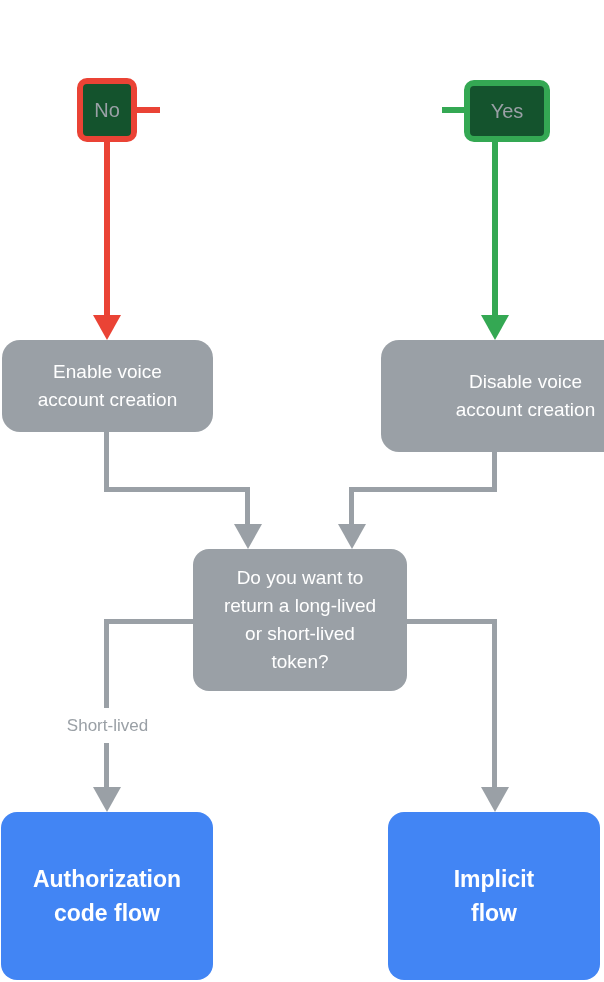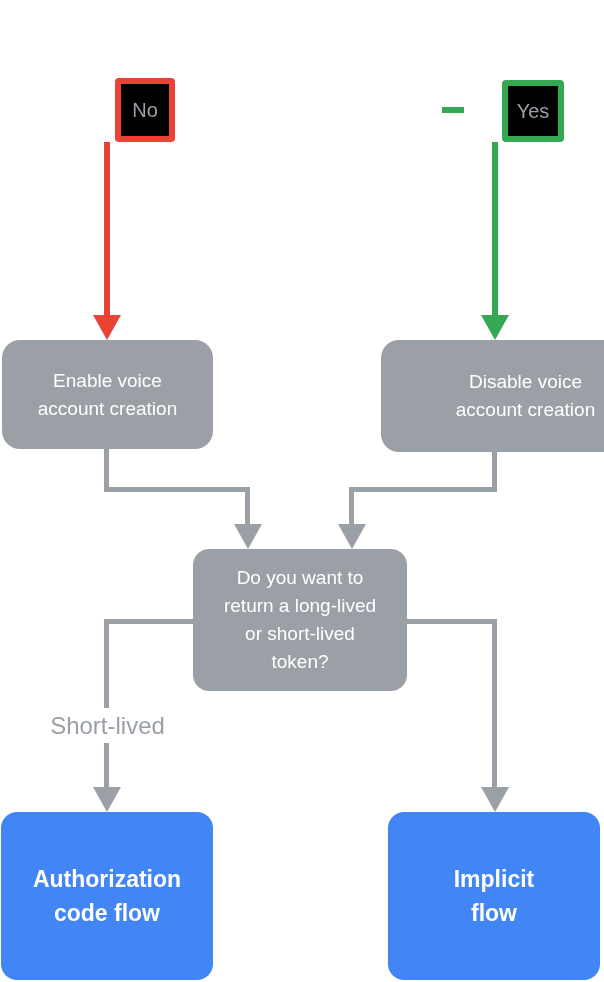--- a/index.html
+++ b/index.html
@@ -30,31 +30,30 @@
   .blue-node {
     background: #4285F4;
     color: #ffffff;
     font-size: 23px;
     line-height: 34px;
     font-weight: bold;
     border-radius: 16px;
   }
   .badge {
     position: absolute;
-    background: #000000;
-    border-radius: 4px;
+    background: #14532d;
+    border-radius: 10px;
     display: flex;
     align-items: center;
     justify-content: center;
     color: #9AA0A6;
     font-size: 20px;
     font-weight: 500;
     box-sizing: border-box;
     z-index: 2;
-    margin-left: 38px;
   }
   .badge-no  { border: 6px solid #EA4335; }
   .badge-yes { border: 6px solid #34A853; }
   .line { position: absolute; z-index: 0; }
   .red-line   { background: #EA4335; }
   .green-line { background: #34A853; }
   .gray-line  { background: #9AA0A6; }
   .arrowhead {
     position: absolute;
     width: 0; height: 0;
@@ -65,38 +64,38 @@
   .arrowhead-red   { border-top: 25px solid #EA4335; }
   .arrowhead-green { border-top: 25px solid #34A853; }
   .arrowhead-gray  { border-top: 25px solid #9AA0A6; }
   .tag {
     position: absolute;
     background: #ffffff;
     display: flex;
     align-items: center;
     justify-content: center;
     color: #9AA0A6;
-    font-size: 24px;
+    font-size: 17px;
     font-weight: 500;
     z-index: 2;
   }
 
   
   #top-question   { left:160px; top:3px;   width:282px; height:216px; border-radius:24px; }
   #no-badge       { left:77px;  top:78px;  width:60px;  height:64px; }
-  #yes-badge      { left:464px; top:80px;  width:62px;  height:62px; }
+  #yes-badge      { left:464px; top:80px;  width:86px;  height:62px; }
 
   #red-h          { left:137px; top:107px; width:23px;  height:6px; }
   #red-v          { left:104px; top:142px; width:6px;   height:173px; }
   #red-arrow      { left:93px;  top:315px; }
   #green-h        { left:442px; top:107px; width:22px;  height:6px; }
   #green-v        { left:492px; top:142px; width:6px;   height:173px; }
   #green-arrow    { left:481px; top:315px; }
 
-  #enable-node    { left:2px;   top:340px; width:211px; height:109px; }
+  #enable-node    { left:2px;   top:340px; width:211px; height:92px; }
   #disable-node   { left:381px; top:340px; width:207px; height:112px;padding-left:41px; }
 
   #c1-v1          { left:104px; top:428px; width:5px;   height:64px; }
   #c1-h           { left:104px; top:487px; width:146px; height:5px; }
   #c1-v2          { left:245px; top:487px; width:5px;   height:37px; }
   #c1-arrow       { left:234px; top:524px; }
   #c2-v1          { left:492px; top:428px; width:5px;   height:64px; }
   #c2-h           { left:350px; top:487px; width:147px; height:5px; }
   #c2-v2          { left:349px; top:487px; width:5px;   height:37px; }
   #c2-arrow       { left:338px; top:524px; }

